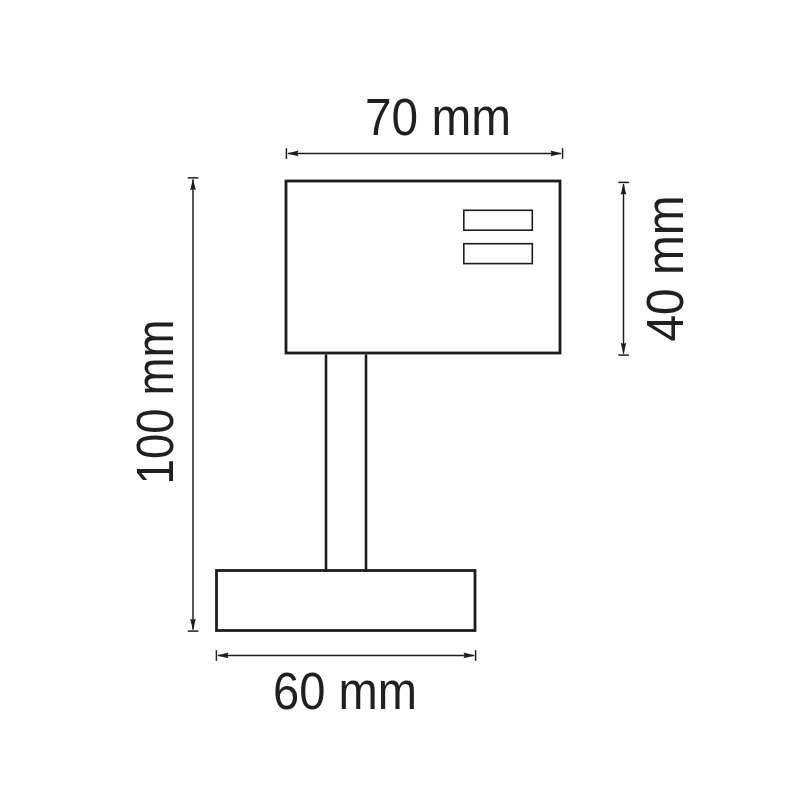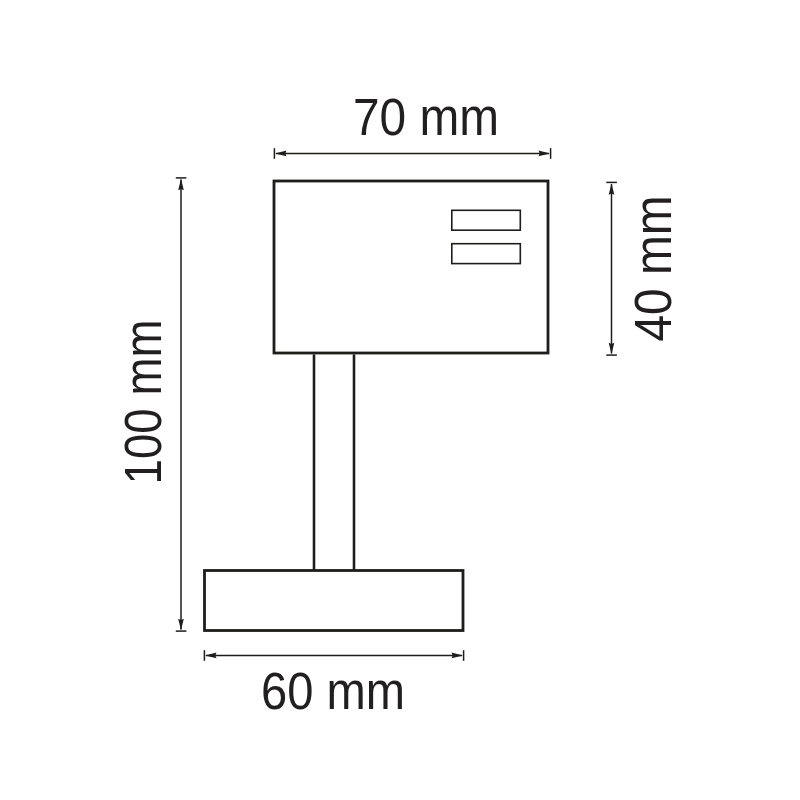--- a/index.html
+++ b/index.html
@@ -1,16 +1,16 @@
 <!DOCTYPE html>
 <html><head>
 <meta charset="utf-8">
 <style>
   html,body{margin:0;padding:0;background:#ffffff;}
-  .page{width:724px;height:800px;position:relative;background:#ffffff;}
+  .page{width:724px;height:800px;position:relative;background:#ffffff;padding-left:12px;}
   text{font-family:"Liberation Sans",sans-serif;fill:#211f1f;}
 </style>
 </head>
 <body>
 <div class="page">
 <svg width="800" height="800" viewBox="0 0 800 800" xmlns="http://www.w3.org/2000/svg">
 
   <rect x="0" y="0" width="800" height="800" fill="#ffffff"></rect>
 
   <rect x="274" y="181" width="274" height="172" fill="none" stroke="#1d1d1b" stroke-width="2.8"></rect>

